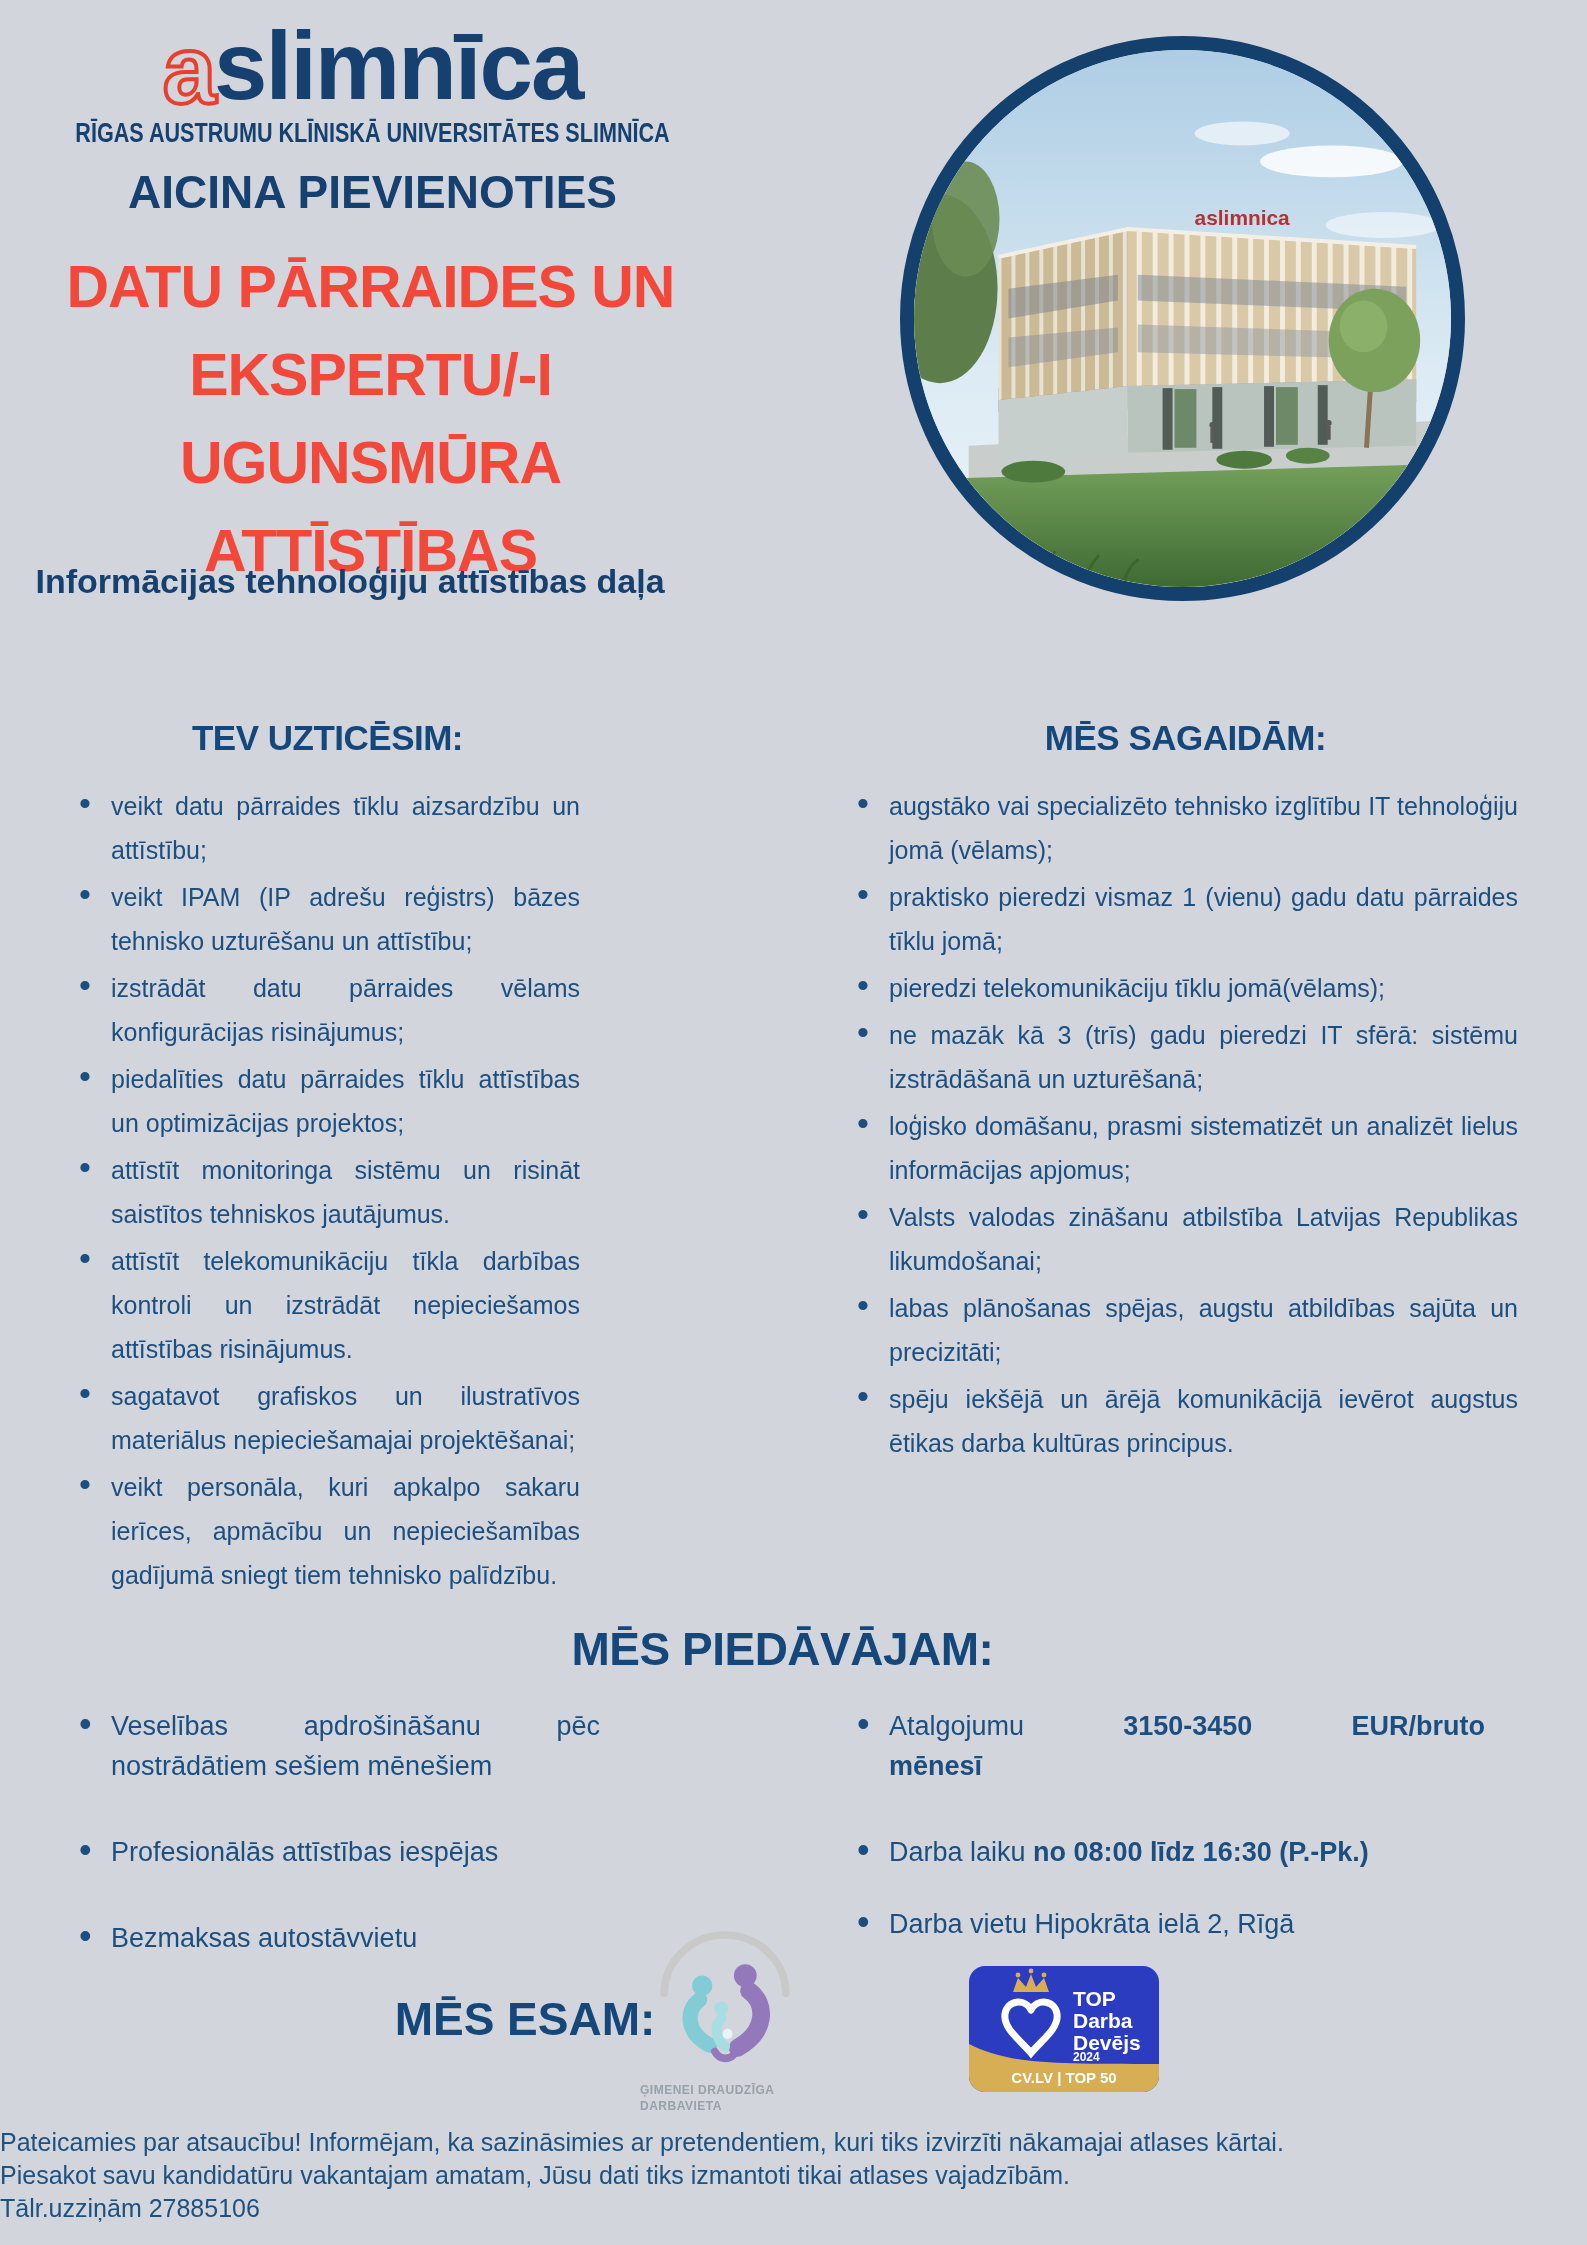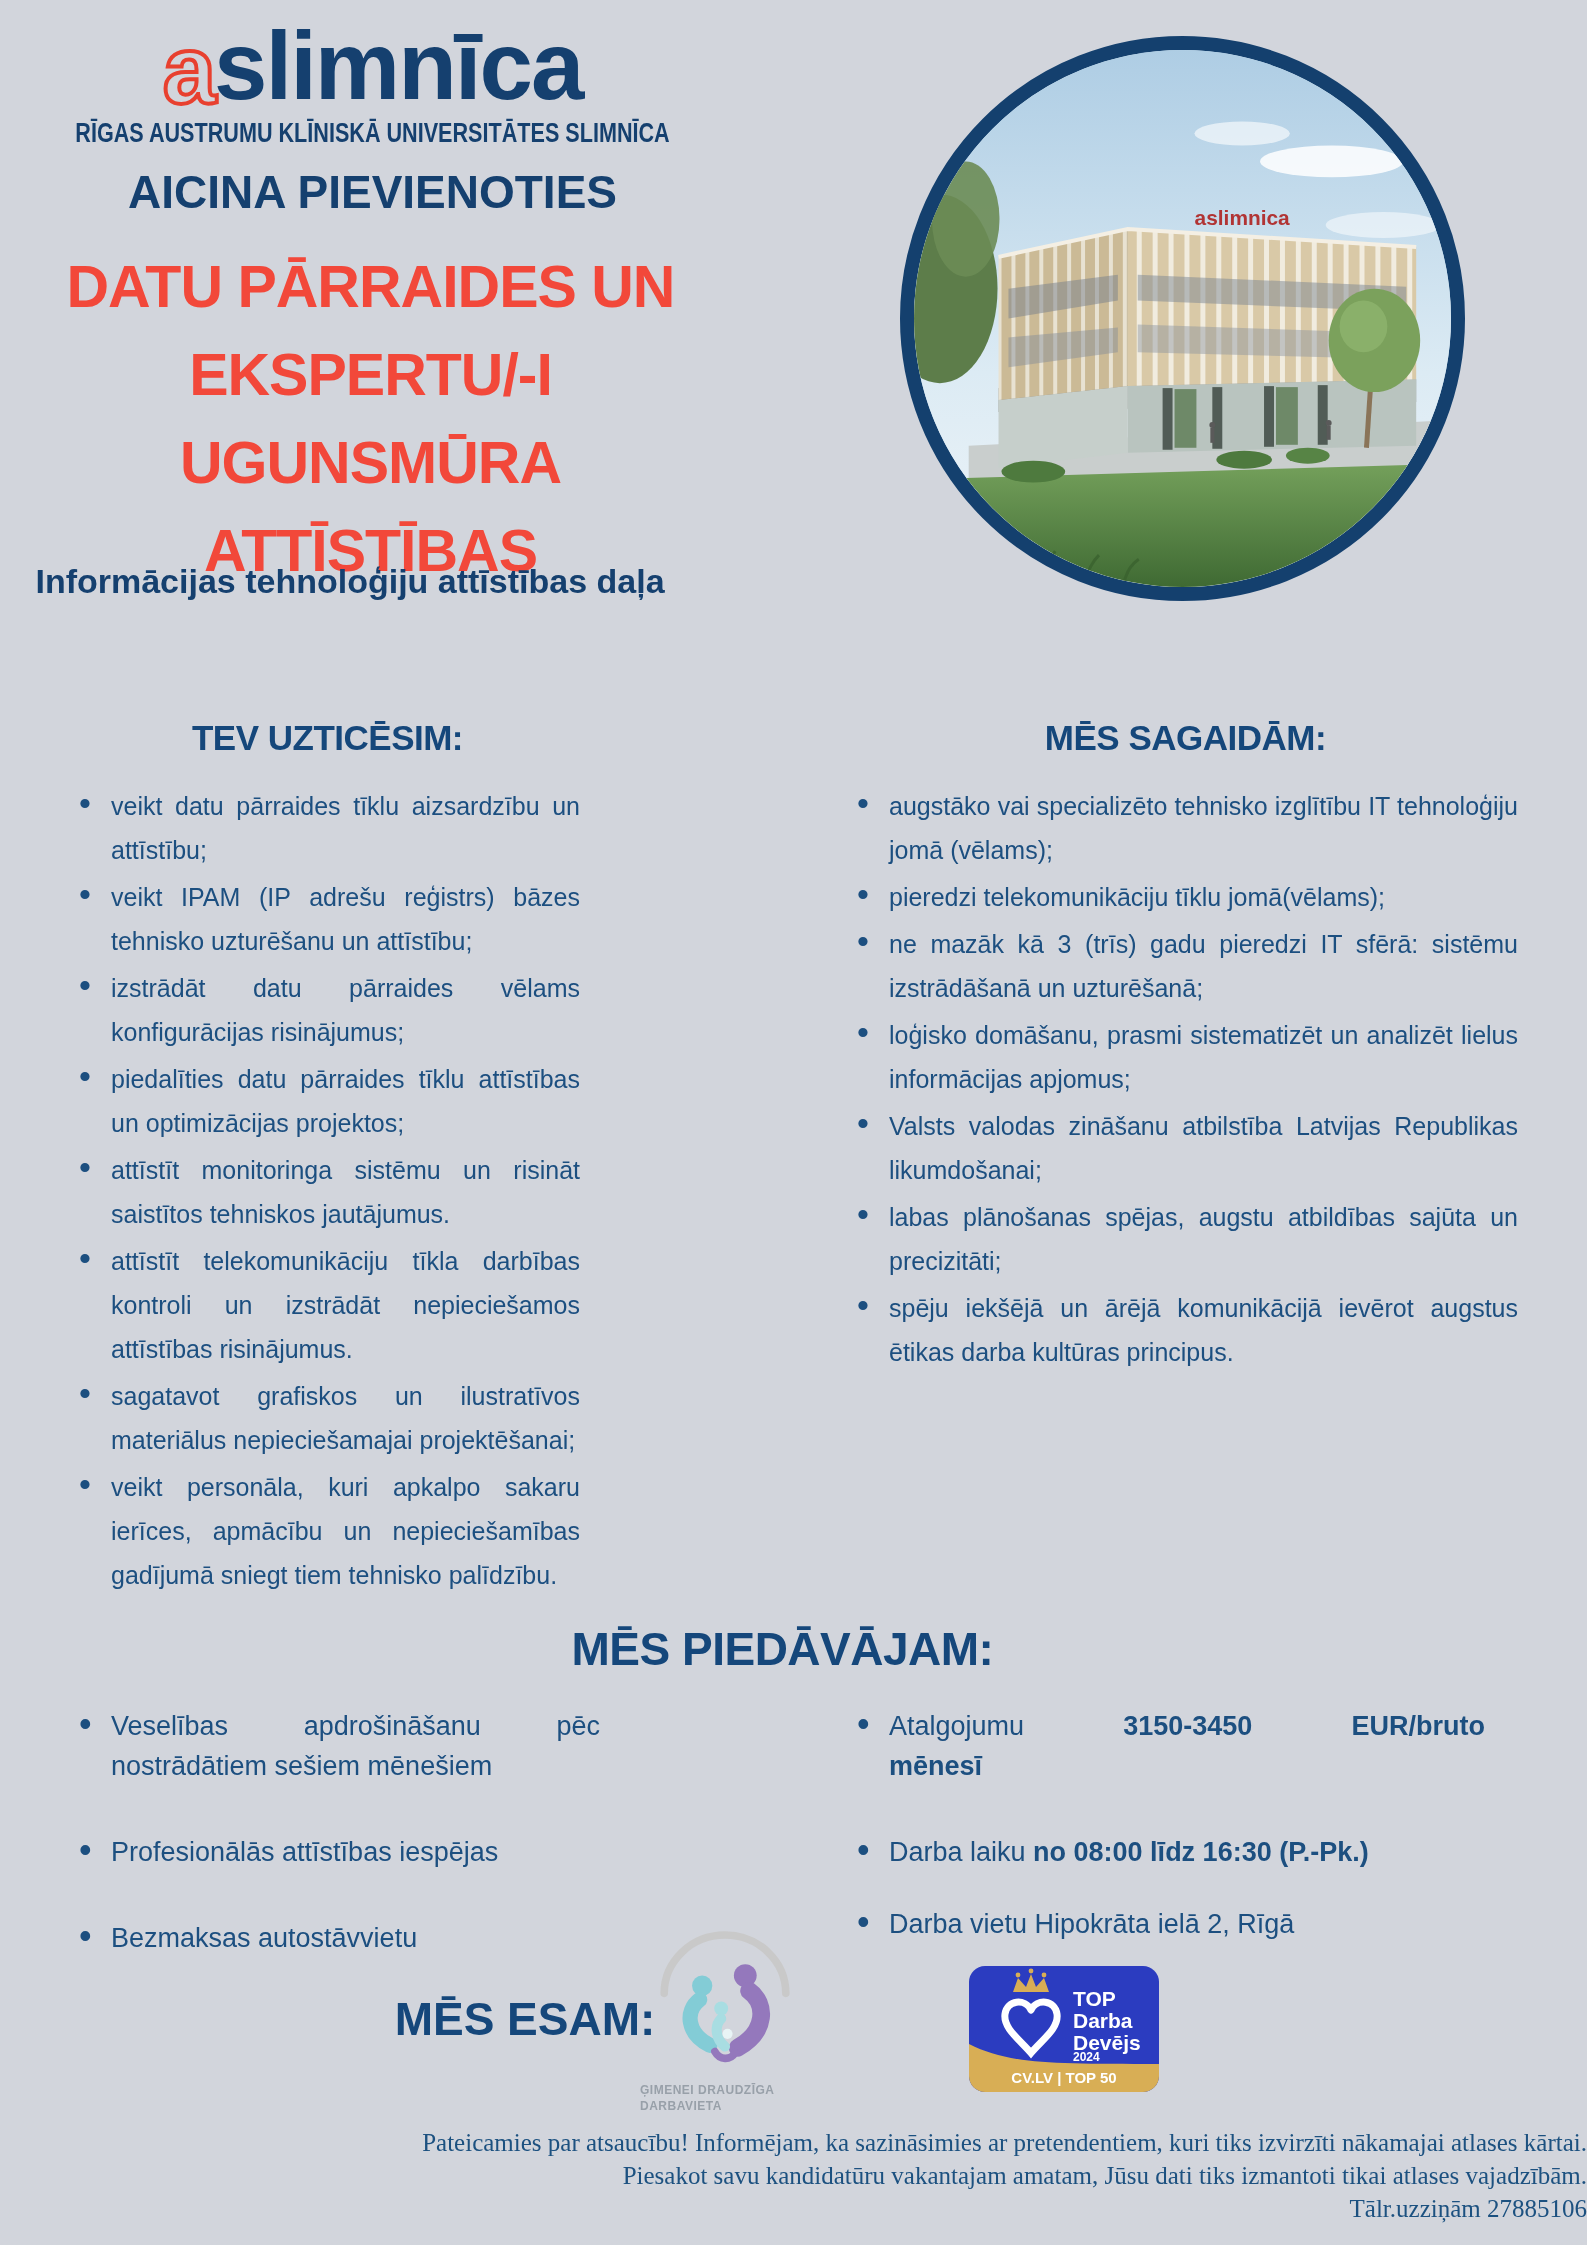--- a/index.html
+++ b/index.html
@@ -56,22 +56,22 @@
   .bold{font-weight:bold;}
   
   .weare-heading{position:absolute;left:320px;top:1992px;width:410px;text-align:center;
     font-weight:bold;font-size:46px;color:#15477b;}
   .family-badge{position:absolute;left:640px;top:1930px;width:170px;text-align:left;}
   .family-badge svg{display:block;margin:0 auto;width:152px;height:152px;}
   .family-caption{font-size:12px;font-weight:bold;color:#98a0a9;letter-spacing:.5px;line-height:16px;}
   .top-badge{position:absolute;left:969px;top:1966px;width:190px;height:126px;}
   .top-badge svg{display:block;width:100%;height:100%;}
   
-  .footer{position:absolute;left:0;top:2126px;width:1587px;text-align:right;
-    font-size:25px;line-height:33px;color:#1c5180;font-family:Liberation Serif, serif;}
+  .footer{position:absolute;left:0;top:2126px;width:1587px;text-align:left;
+    font-size:25px;line-height:33px;color:#1c5180;}
 </style>
 </head>
 <body>
 
 <div class="page">
 
   <div class="header-left">
     <div class="logo-line"><span class="logo-a">a</span><span>slimnīca</span></div>
     <div class="org-line"><span>RĪGAS AUSTRUMU KLĪNISKĀ UNIVERSITĀTES SLIMNĪCA</span></div>
     <div class="invite">AICINA PIEVIENOTIES</div>
@@ -165,20 +165,21 @@
       <li>attīstīt telekomunikāciju tīkla darbības kontroli un izstrādāt nepieciešamos attīstības risinājumus.</li>
       <li>sagatavot grafiskos un ilustratīvos materiālus nepieciešamajai projektēšanai;</li>
       <li>veikt personāla, kuri apkalpo sakaru ierīces, apmācību un nepieciešamības gadījumā sniegt tiem tehnisko palīdzību.</li>
     </ul>
   </div>
 
   <div class="col col-right">
     <div class="col-heading">MĒS SAGAIDĀM:</div>
     <ul class="blist">
       <li>augstāko vai specializēto tehnisko izglītību IT tehnoloģiju jomā (vēlams);</li>
+      <li>praktisko pieredzi vismaz 1 (vienu) gadu datu pārraides tīklu jomā;</li>
       <li>pieredzi telekomunikāciju tīklu jomā(vēlams);</li>
       <li>ne mazāk kā 3 (trīs) gadu pieredzi IT sfērā: sistēmu izstrādāšanā un uzturēšanā;</li>
       <li>loģisko domāšanu, prasmi sistematizēt un analizēt lielus informācijas apjomus;</li>
       <li>Valsts valodas zināšanu atbilstība Latvijas Republikas likumdošanai;</li>
       <li>labas plānošanas spējas, augstu atbildības sajūta un precizitāti;</li>
       <li>spēju iekšējā un ārējā komunikācijā ievērot augstus ētikas darba kultūras principus.</li>
     </ul>
   </div>
 
   <div class="offer-heading">MĒS PIEDĀVĀJAM:</div>

